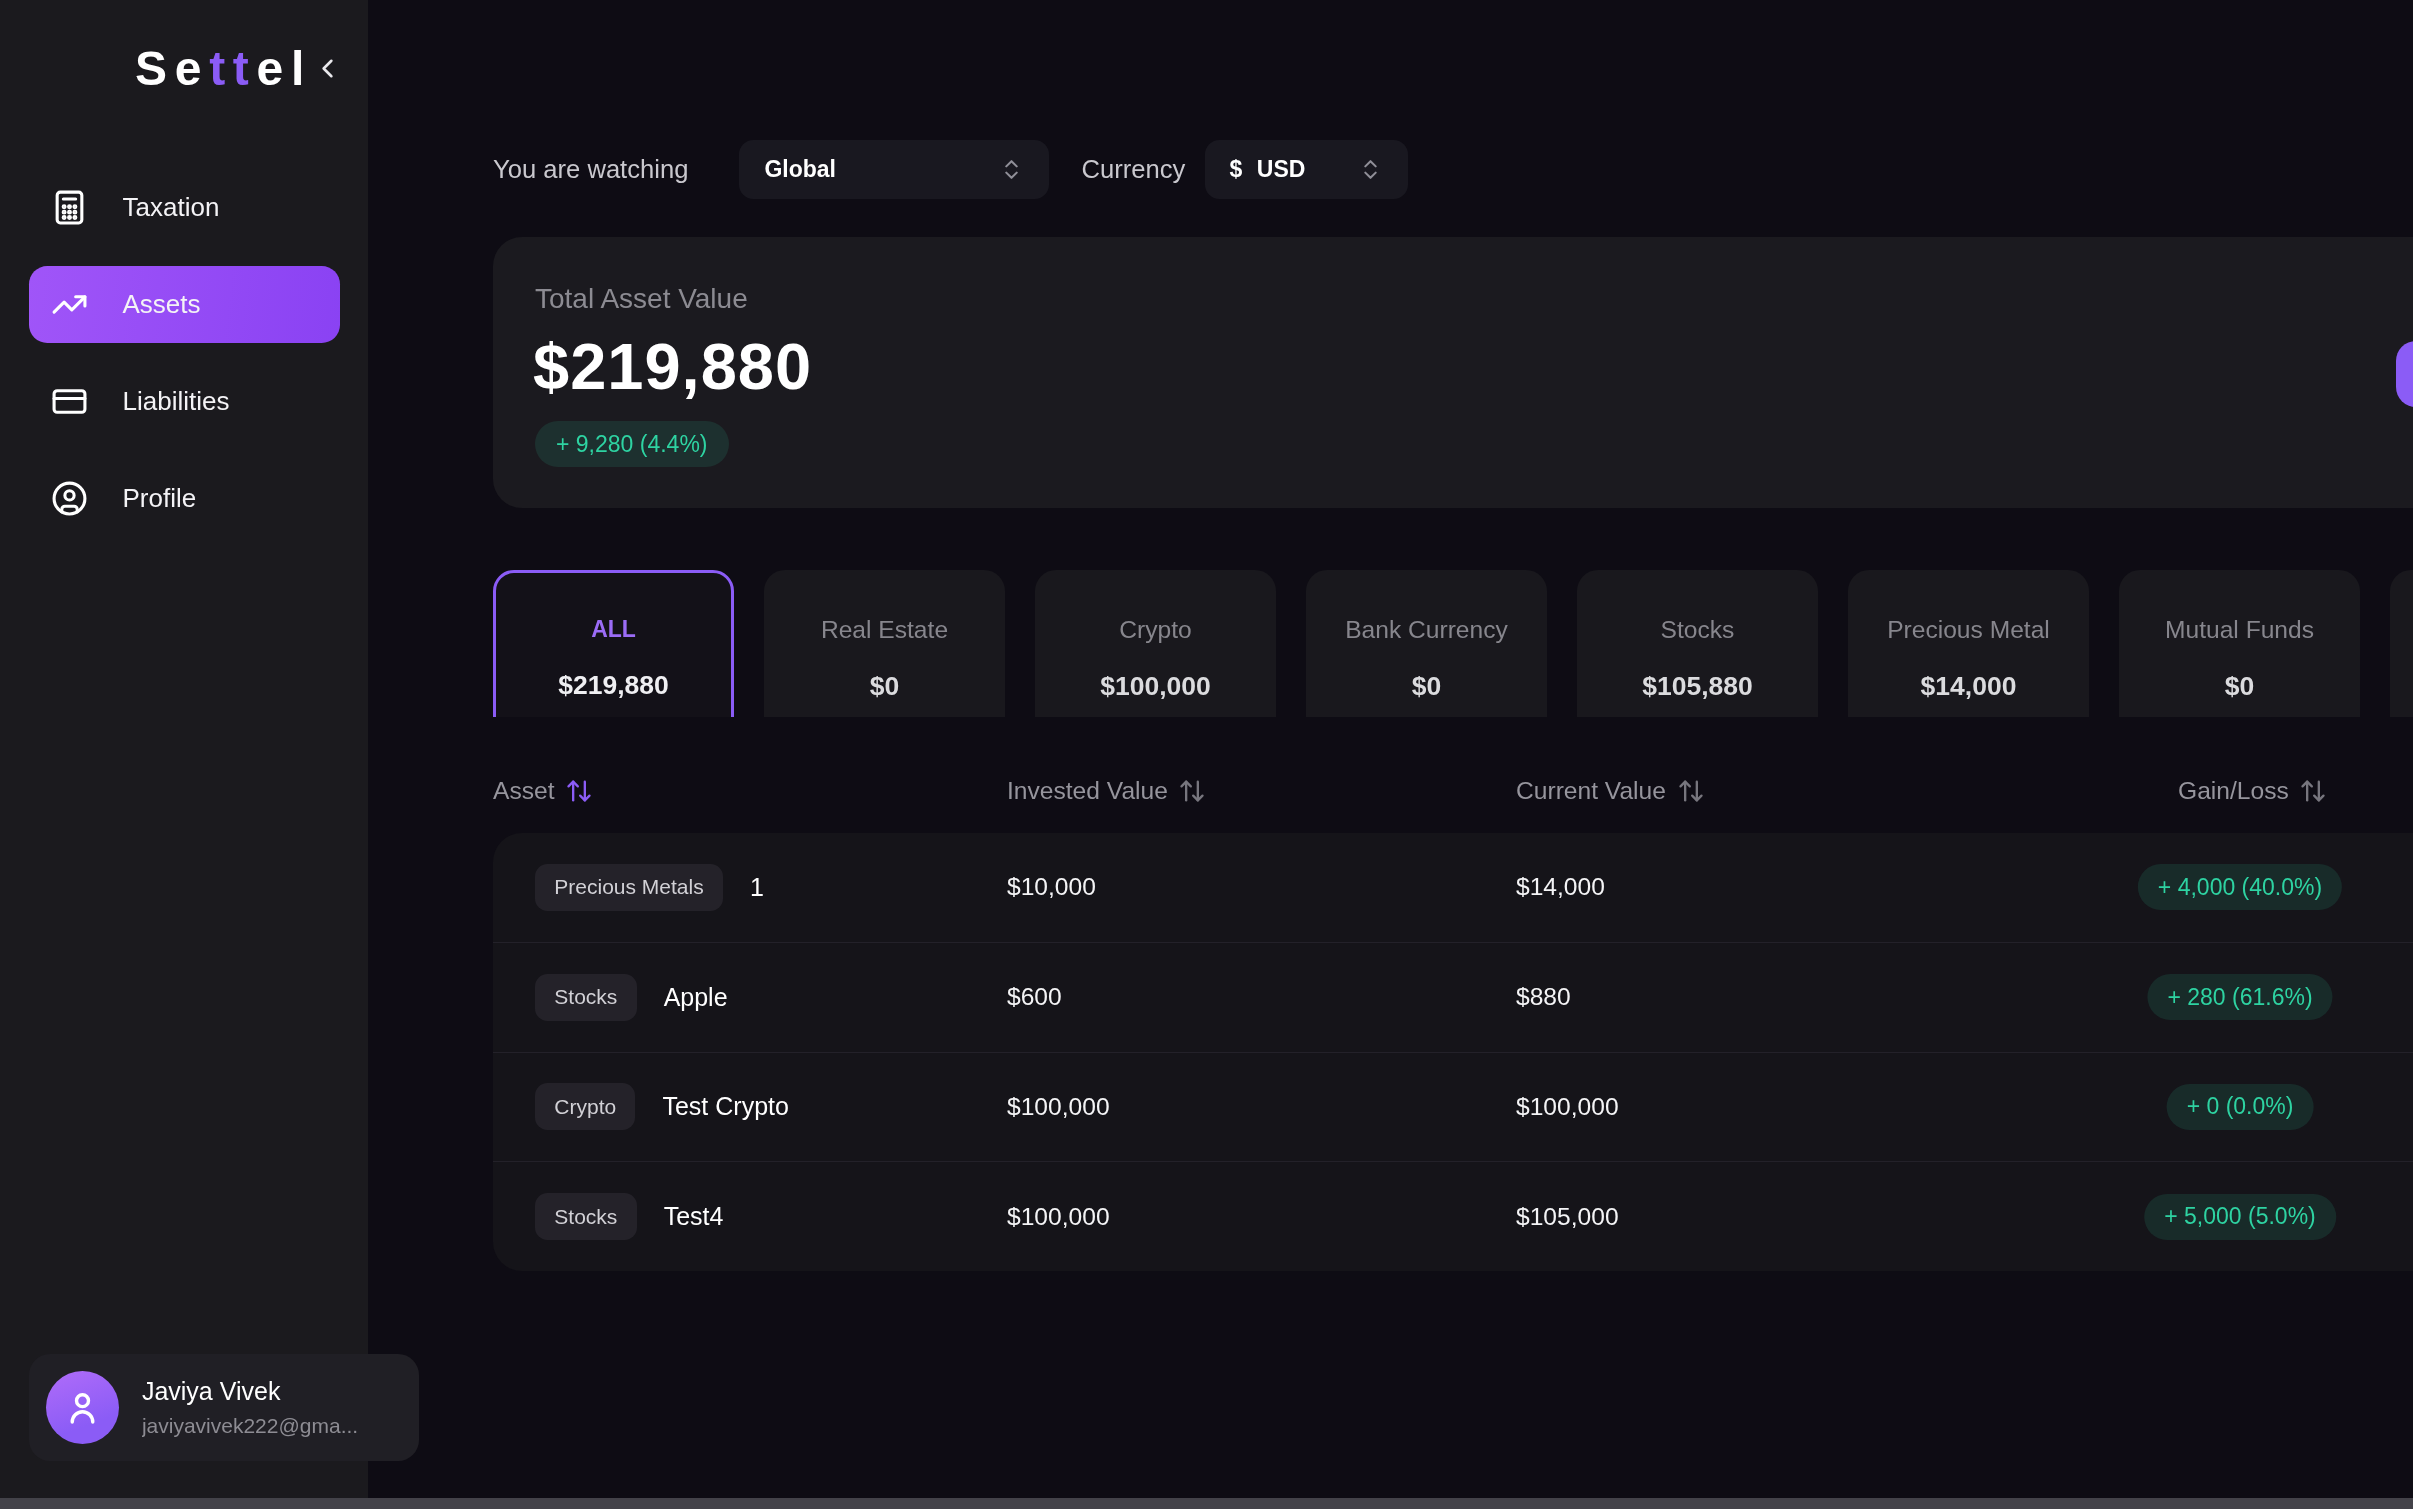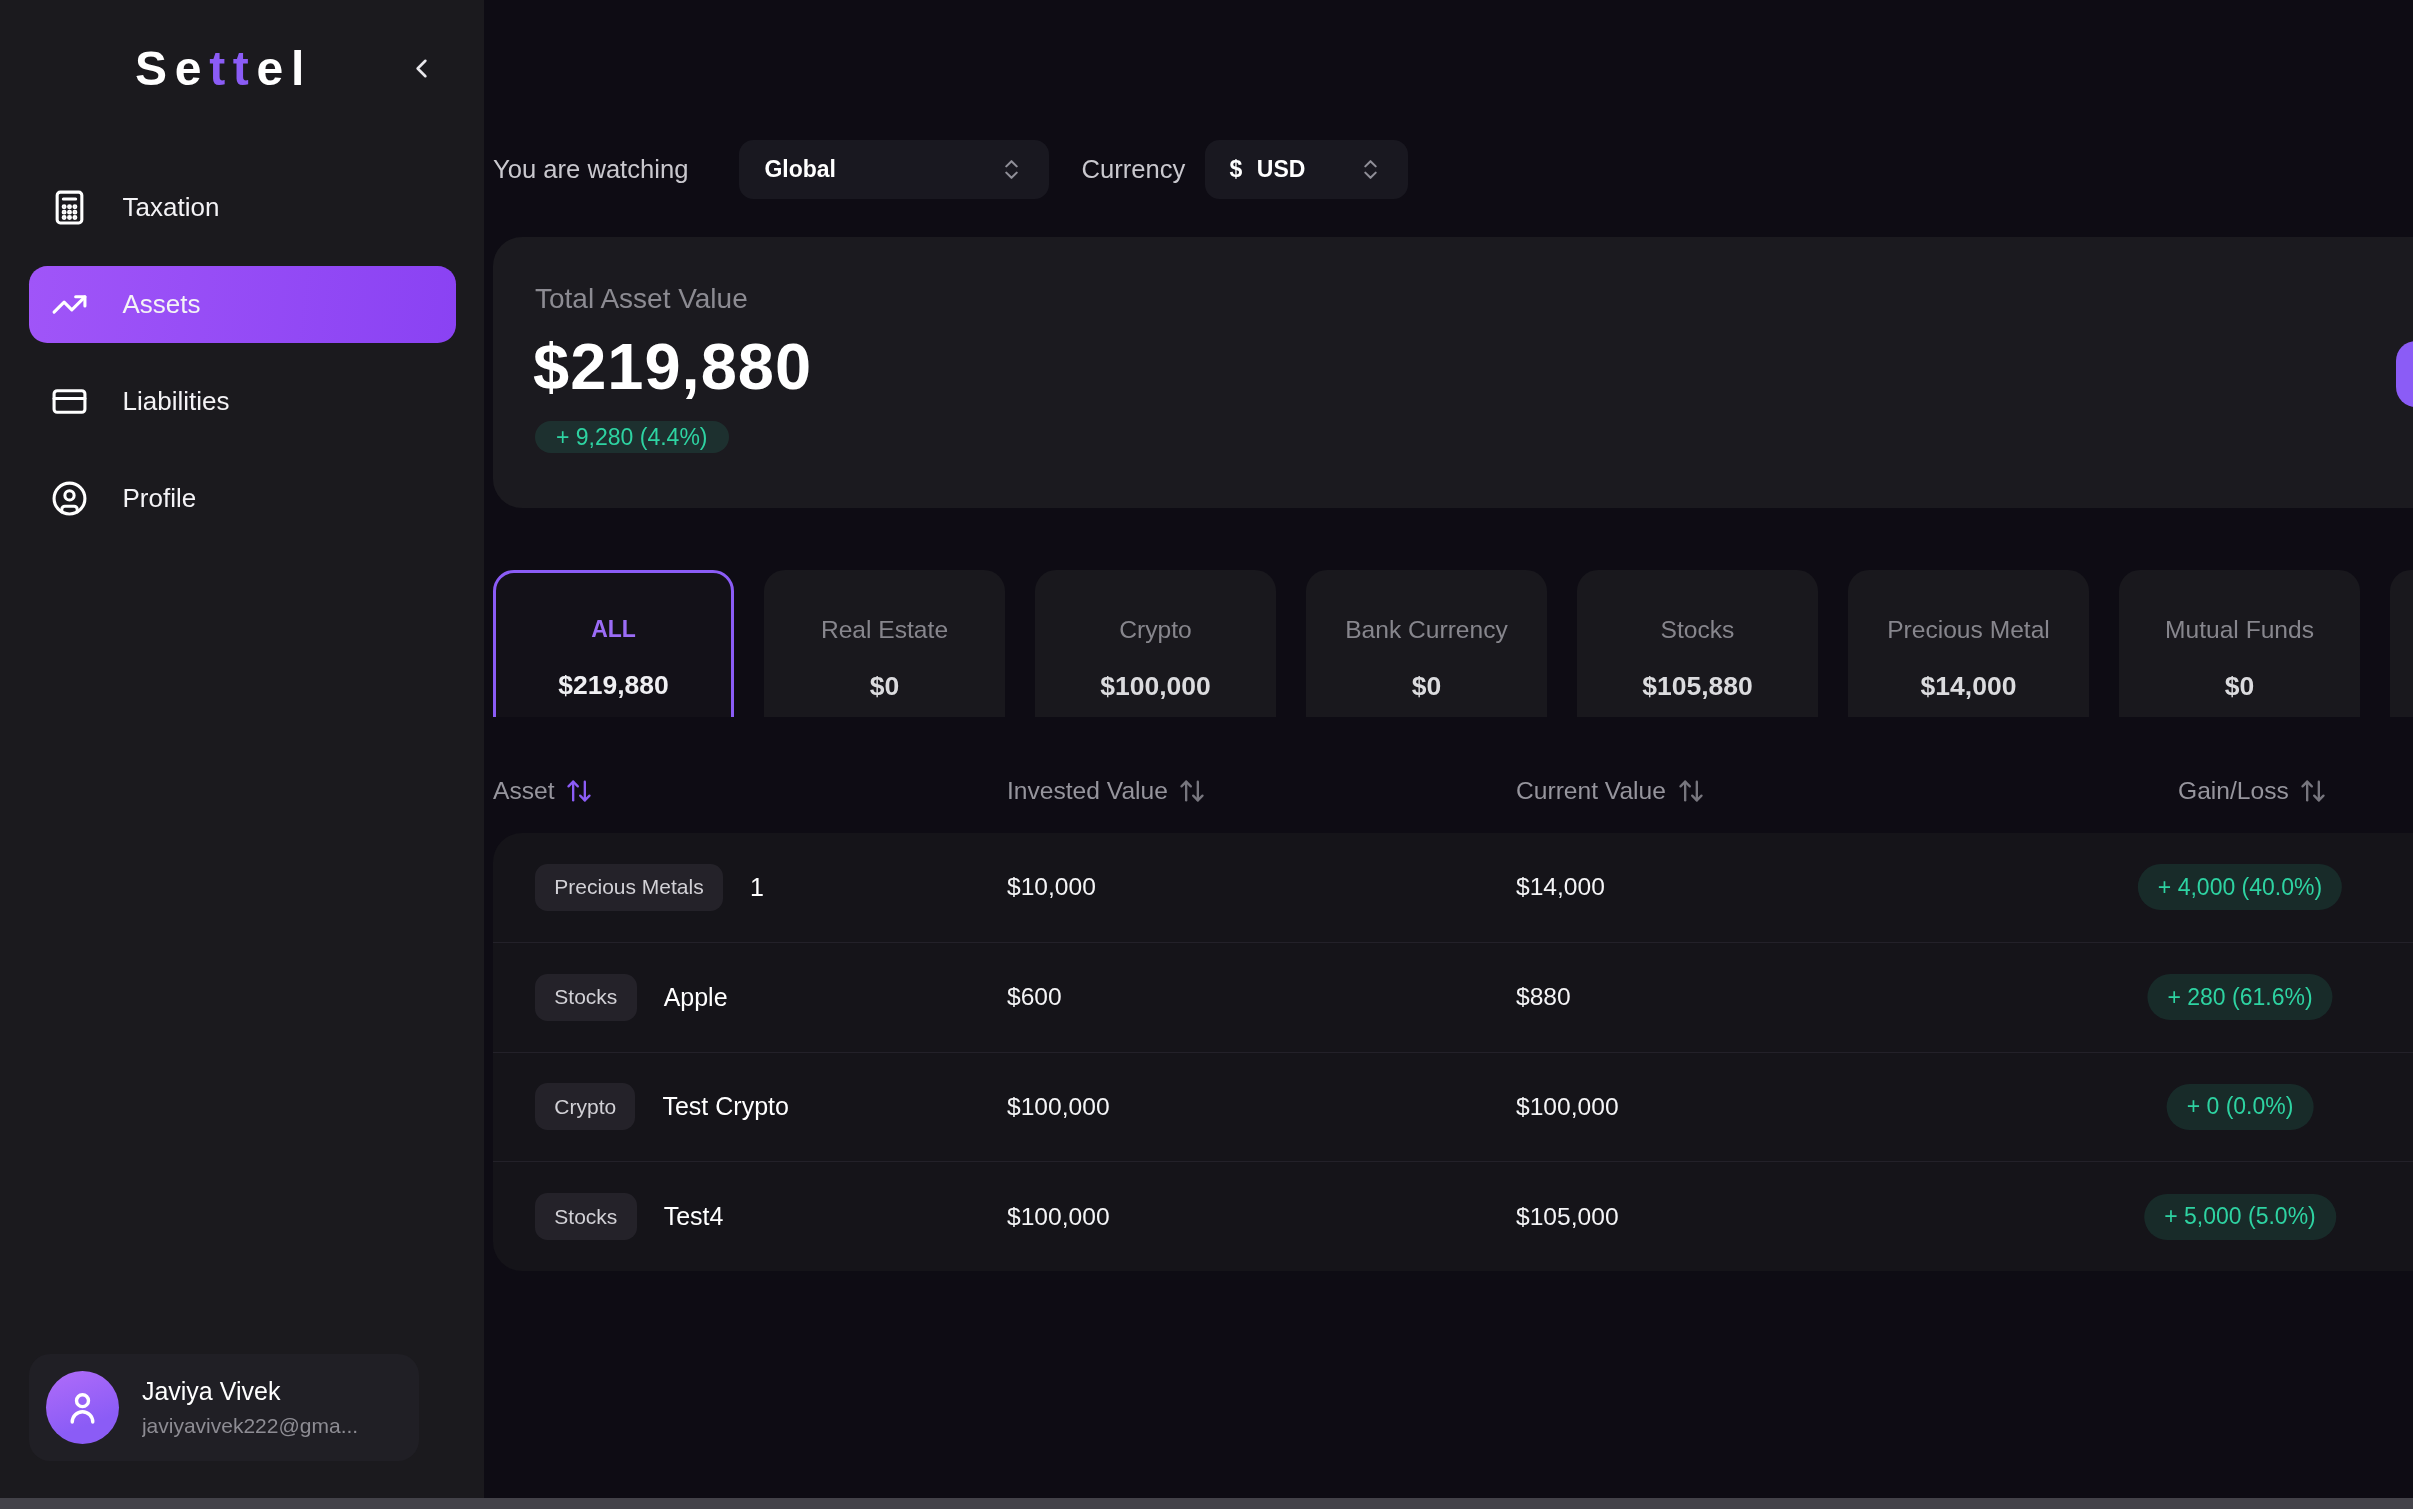--- a/index.html
+++ b/index.html
@@ -8,21 +8,21 @@
     background:#0E0C14;
     font-family:"Liberation Sans", sans-serif;
     position:relative;
     overflow:hidden;
     color:#fff;
   }
   svg { display:block; }
 
   
   .sidebar {
-    position:absolute; left:0; top:0; width:484px; height:1498px;
+    position:absolute; left:0; top:0; width:368px; height:1498px;
     background:#1B1A1E;
   }
   .logo-row {
     position:absolute; left:135px; top:41px; right:41px;
     display:flex; align-items:center; justify-content:space-between;
   }
   .logo { font-size:48px; font-weight:700; letter-spacing:7.7px; color:#FFFFFF; white-space:nowrap; }
   .logo .accent { color:#8B5CF6; }
   .collapse-btn { width:43px; height:43px; display:flex; align-items:center; justify-content:center; color:#E9E8EC; cursor:pointer; }
   .collapse-btn svg { width:31px; height:31px; }
@@ -67,21 +67,21 @@
   .select-currency { width:203px; margin-left:19.3px; }
 
   
   .summary-card {
     position:absolute; left:493px; top:237px; width:2239px; height:271px;
     background:#1B1A1F; border-radius:29px;
   }
   .summary-title { position:absolute; left:42px; top:46px; font-size:28px; color:#8C8B92; }
   .summary-total { position:absolute; left:40px; top:92px; font-size:65px; font-weight:800; color:#FFFFFF; letter-spacing:1px; }
   .summary-badge {
-    position:absolute; left:42px; top:184px; height:32px;
+    position:absolute; left:42px; top:184px; height:46px;
     background:rgba(46,211,162,0.12); border-radius:23px;
     display:flex; align-items:center; padding:0 21px;
     font-size:23px; color:#2ED3A2;
   }
   .add-asset-btn {
     position:absolute; right:45px; top:104px; width:291px; height:66px;
     background:#8B5CF6; border-radius:20px; border:none;
     display:flex; align-items:center; justify-content:center;
     font-size:27px; font-weight:700; color:#FFFFFF; cursor:pointer;
     font-family:"Liberation Sans", sans-serif;

